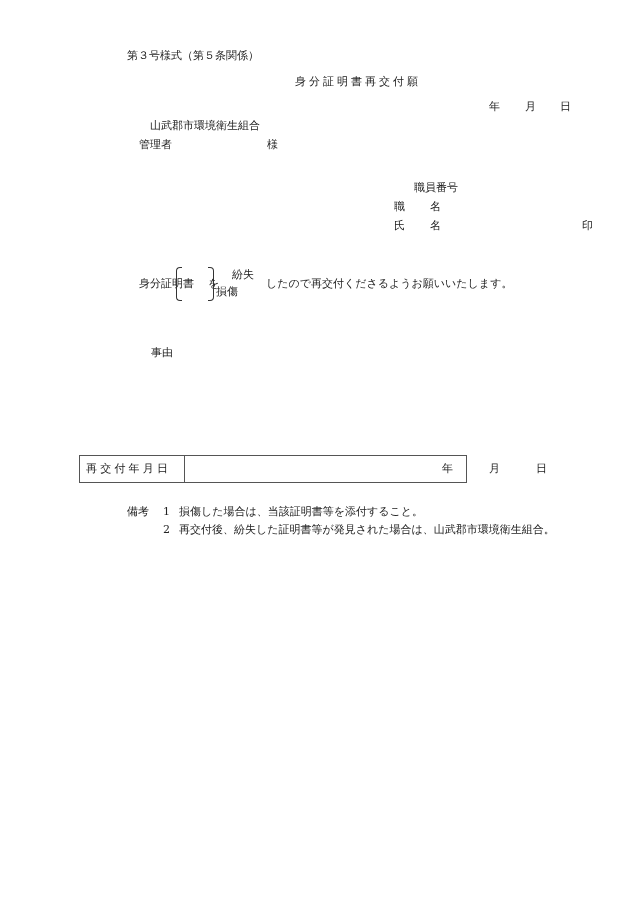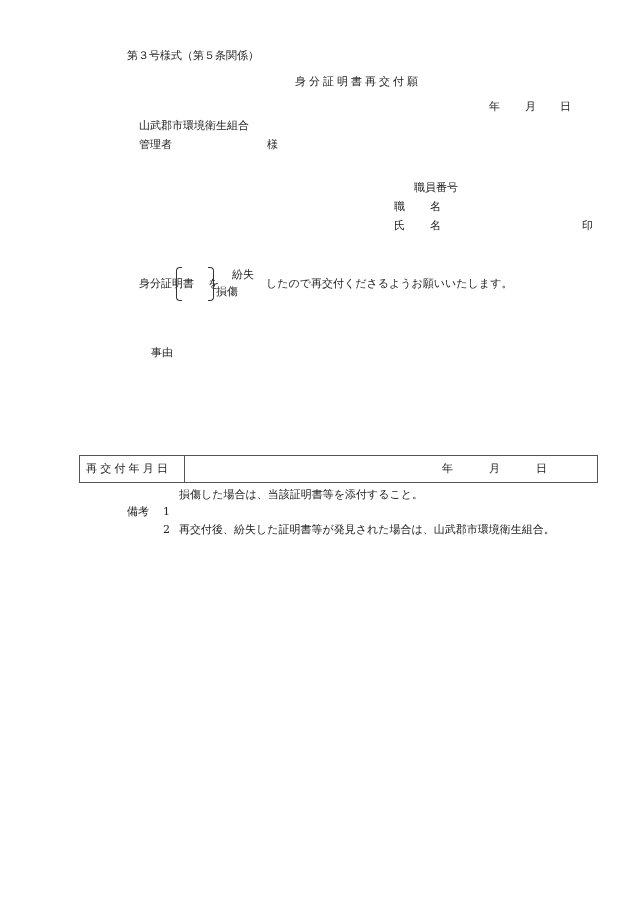--- a/index.html
+++ b/index.html
@@ -4,21 +4,21 @@
 <style>
   html, body { margin: 0; padding: 0; background: #ffffff; }
   body {
     width: 630px; height: 903px; position: relative; overflow: hidden;
     font-family: "DejaVu Serif", "Liberation Serif", serif;
     color: #222222; font-size: 11px;
   }
   .abs { position: absolute; white-space: nowrap; line-height: 14px; margin-left: 48px; }
   .spaced { letter-spacing: 3px; }
   .table {
-    position: absolute; left: 79px; top: 455px; width: 519px; height: 28px;
+    position: absolute; left: 79px; top: 455px; width: 388px; height: 28px;
     border: 1px solid #555555; box-sizing: border-box;
   }
   .table .label {
     position: absolute; left: 0; top: 0; width: 105px; height: 26px;
     border-right: 1px solid #555555; box-sizing: border-box;
     line-height: 26px; padding-left: 6px; letter-spacing: 3.2px;
   }
   .table .cell { position: absolute; top: 0; height: 26px; line-height: 26px; }
   .bracket {
     position: absolute; width: 6px; height: 34px; border: 1px solid #333;
@@ -34,21 +34,21 @@
 
 <div class="abs spaced" style="left:247px; top:75px;">身分証明書再交付願</div>
 
 <div>
   <span class="abs" style="left:441px; top:100px;">年</span>
   <span class="abs" style="left:477px; top:100px;">月</span>
   <span class="abs" style="left:512px; top:100px;">日</span>
 </div>
 
 <div>
-  <div class="abs" style="left:91px; top:119px;">山武郡市環境衛生組合</div>
+  <div class="abs" style="left:102px; top:119px;">山武郡市環境衛生組合</div>
   <div class="abs" style="left:91px; top:138px;">管理者</div>
   <div class="abs" style="left:219px; top:138px;">様</div>
 </div>
 
 <div>
   <div class="abs" style="left:366px; top:181px;">職員番号</div>
   <div class="abs" style="left:346px; top:200px;">職</div>
   <div class="abs" style="left:382px; top:200px;">名</div>
   <div class="abs" style="left:346px; top:219px;">氏</div>
   <div class="abs" style="left:382px; top:219px;">名</div>
@@ -70,16 +70,16 @@
 <div class="table">
   <div class="label">再交付年月日</div>
   <span class="cell" style="left:362px;">年</span>
   <span class="cell" style="left:409px;">月</span>
   <span class="cell" style="left:456px;">日</span>
 </div>
 
 <div>
   <div class="abs" style="left:79px; top:505px;">備考</div>
   <div class="abs" style="left:115px; top:505px;">1</div>
-  <div class="abs" style="left:131px; top:488px;">損傷した場合は、当該証明書等を添付すること。</div>
+  <div class="abs" style="left:131px; top:505px;">損傷した場合は、当該証明書等を添付すること。</div>
   <div class="abs" style="left:115px; top:523px;">2</div>
   <div class="abs" style="left:131px; top:523px;">再交付後、紛失した証明書等が発見された場合は、山武郡市環境衛生組合。</div>
 </div>
 
 </body></html>

